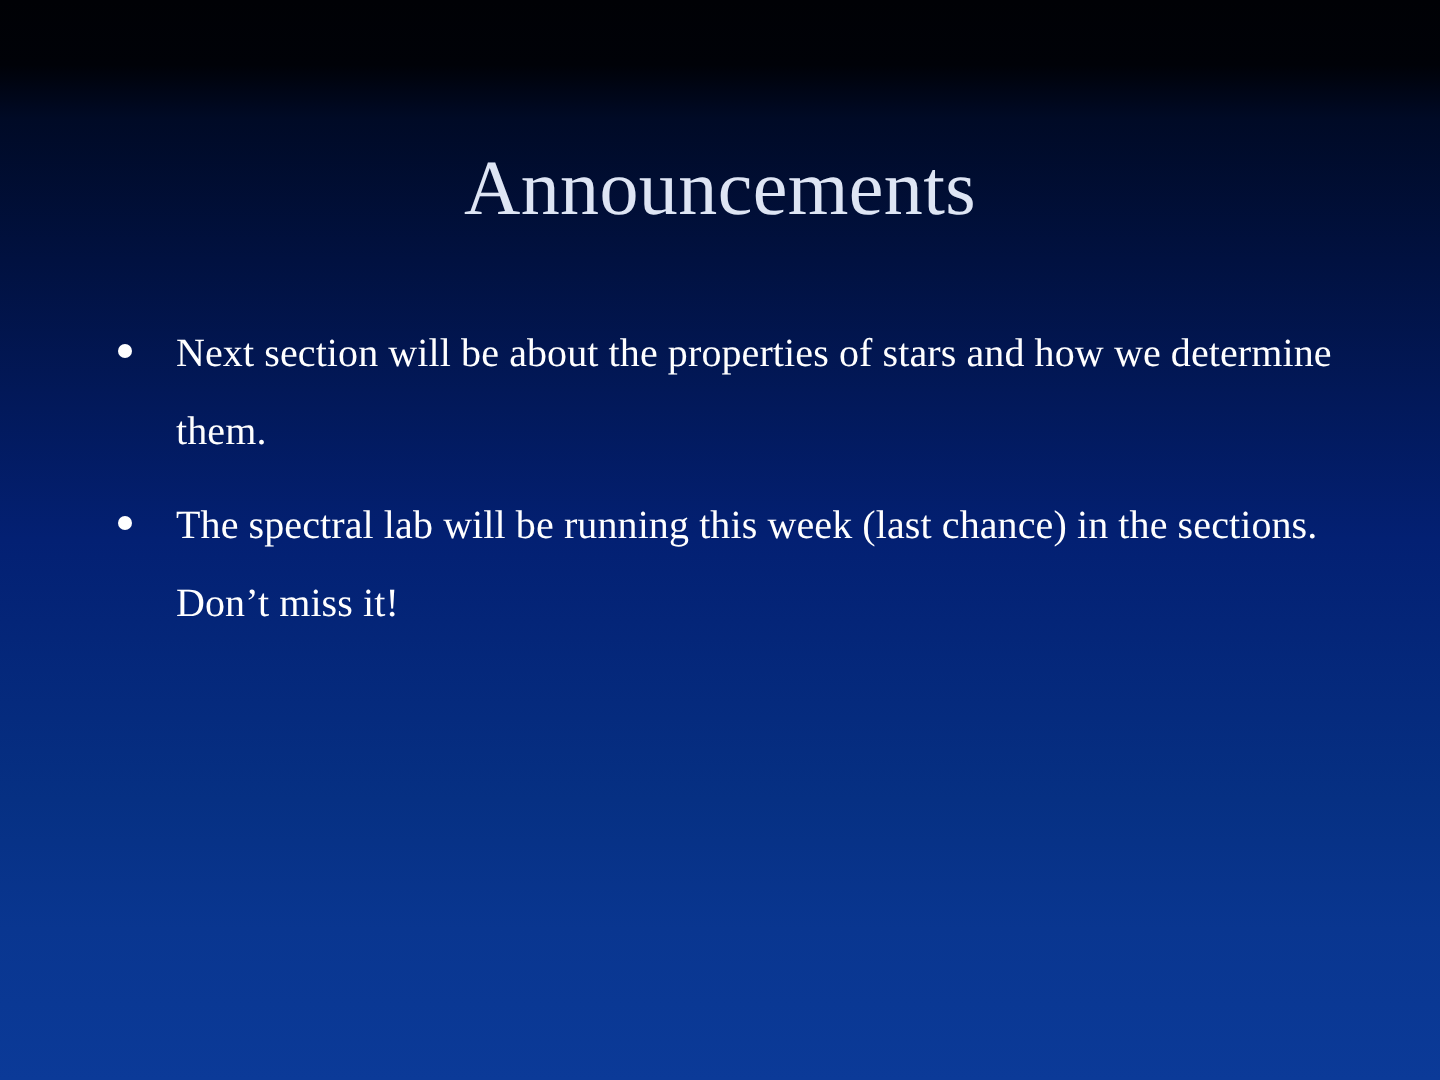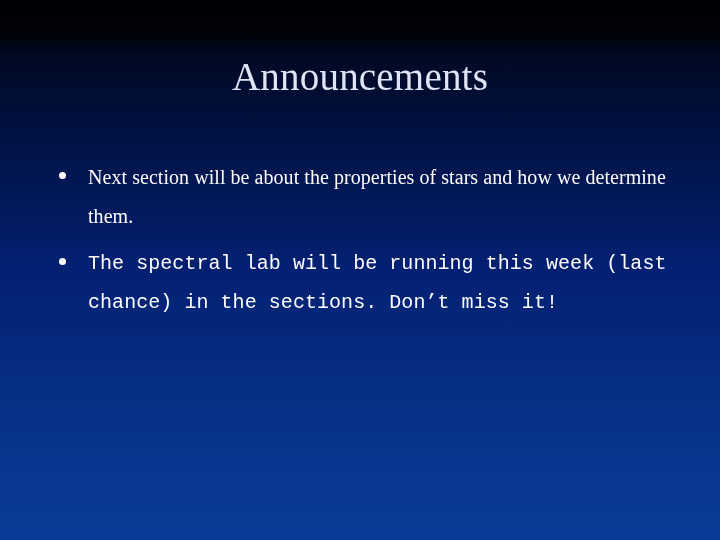--- a/index.html
+++ b/index.html
@@ -26,21 +26,21 @@
       #093690 86%,
       #0B3A98 100%
     );
     font-family: "Liberation Serif", "DejaVu Serif", serif;
     -webkit-font-smoothing: antialiased;
   }
 
   #slide-title {
     position: absolute;
     left: 0;
-    top: 54px;
+    top: 72px;
     width: 720px;
     text-align: center;
     color: #DEE5F4;
     font-size: 39px;
     line-height: 46px;
     font-weight: normal;
     letter-spacing: 0.2px;
     white-space: nowrap;
     margin: 0;
   }
@@ -61,21 +61,20 @@
     padding-left: 36px;
     margin: 0 0 8px 0;
     color: #FFFFFF;
     font-size: 20px;
     line-height: 39px;
     letter-spacing: 0.05px;
   }
 
   .bullet-item:last-child {
     margin-bottom: 0;
-    font-family: Liberation Mono, monospace;
   }
 
   .bullet-marker {
     position: absolute;
     left: 7px;
     top: 14px;
     width: 7px;
     height: 7px;
     border-radius: 50%;
     background: #FFFFFF;

